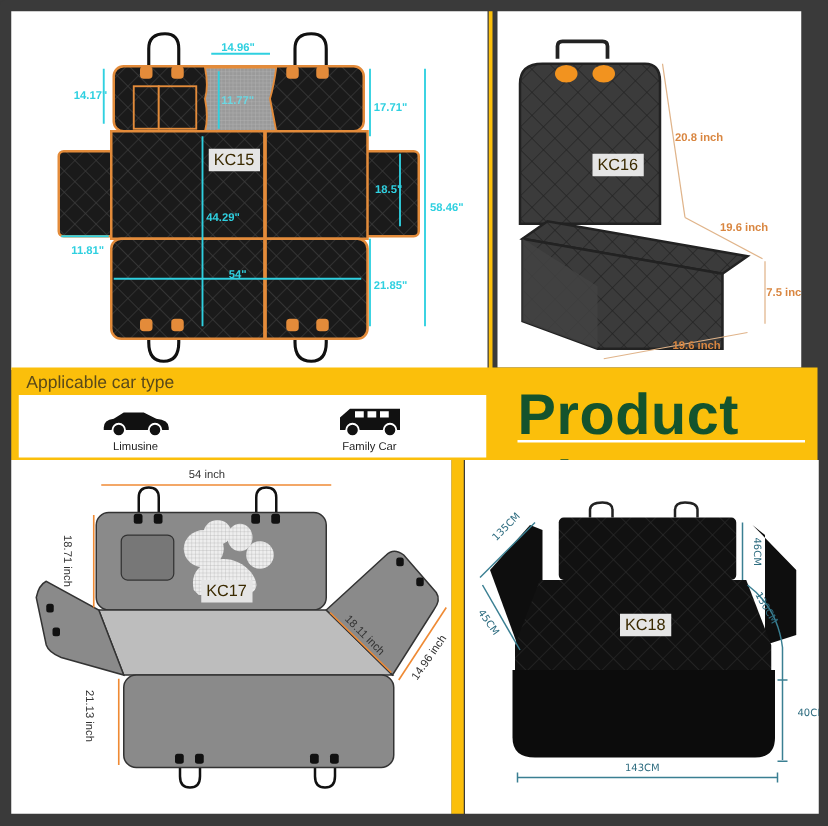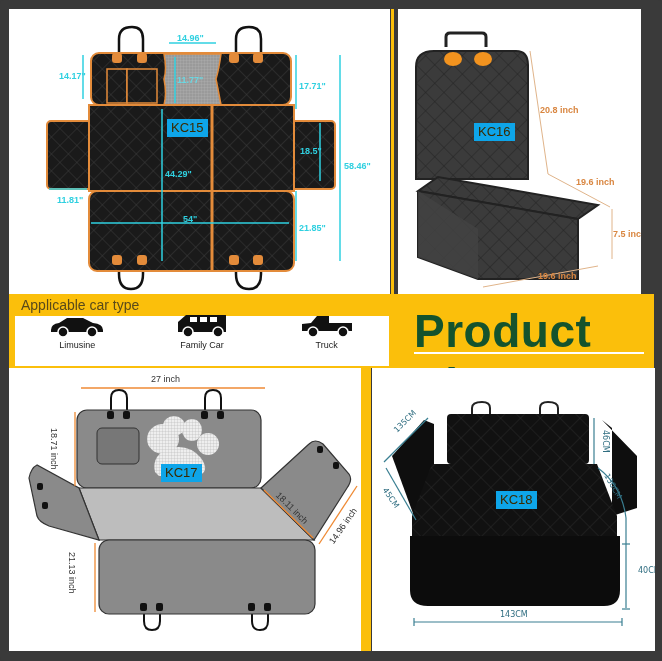--- a/index.html
+++ b/index.html
@@ -16,29 +16,29 @@
   #strip-left-top  { position:absolute; left: 391px; top: 9px; width: 3px; height: 290px; }
 
   #band { position: absolute; left: 9px; top: 294px; width: 645px; height: 74px; }
   #p-kc17 { left: 9px; top: 368px; width: 352px; height: 283px; }
   #p-kc18 { left: 372px; top: 368px; width: 283px; height: 283px; }
   #strip-mid { position:absolute; left: 361px; top: 368px; width: 10px; height: 283px; }
 
   
   .band-left { position: absolute; left: 0; top: 0; width: 385px; height: 56px; }
   .band-label { position: absolute; left: 12px; top: 3px; font-size: 14px; color: #5a4a1a; }
-  .cars { position: absolute; left: 6px; top: 22px; width: 374px; height: 50px; background: #fff; display: flex; justify-content: space-around; align-items: flex-end; padding-bottom: 16px; }
+  .cars { position: absolute; left: 6px; top: 22px; width: 374px; height: 50px; background: #fff; display: flex; justify-content: space-around; align-items: flex-end; padding-bottom: 4px; }
   .car { display: flex; flex-direction: column; align-items: center; width: 80px; }
   .car svg { width: 56px; height: 26px; }
   .car-label { font-size: 9px; color: #222; margin-top: 2px; }
   .band-title { position: absolute; left: 405px; top: 10px; font-size: 46px; font-weight: bold; color: #14532d; letter-spacing: 0.5px; }
   .band-underline { position: absolute; left: 405px; top: 58px; width: 230px; height: 2px; background: #fff; }
 
   
-  .badge { position: absolute; background: #0ea5e9; color: #3a2a00; font-size: 13px; padding: 1px 4px; line-height: 16px; }
+  .badge { position: absolute; background: #e5e5e5; color: #3a2a00; font-size: 13px; padding: 1px 4px; line-height: 16px; }
 
   
   .dim { position: absolute; font-size: 9px; font-weight: bold; white-space: nowrap; }
   .cyan { color: #2fd0e0; }
   .orange { color: #d98640; }
   .teal { color: #2f6d80; font-weight: normal; font-family: "DejaVu Sans", sans-serif; font-size: 8px; }
   .rot { transform-origin: left top; }
 
   .size-box { position: absolute; left: 146px; top: 141px; width: 90px; height: 26px; background: #fff; color: #e07a2d; font-family: "DejaVu Sans Mono", monospace; font-size: 12.5px; font-weight: bold; display: flex; align-items: center; justify-content: center; }
 
@@ -172,28 +172,20 @@
           <g fill="#fff">
               <rect x="16" y="5" width="7" height="5"></rect>
               <rect x="26" y="5" width="7" height="5"></rect>
               <rect x="36" y="5" width="7" height="5"></rect>
             </g>
           <circle cx="14" cy="20" r="5" fill="#111" stroke="#fff" stroke-width="1.5"></circle>
           <circle cx="44" cy="20" r="5" fill="#111" stroke="#fff" stroke-width="1.5"></circle>
         </svg>
         <span class="car-label">Family Car</span>
       </div>
-      <div class="car">
-        <svg viewBox="0 0 56 26">
-          <path d="M3 19 V12 L12 11 L18 4 H30 V11 H53 V19Z" fill="#111"></path>
-          <circle cx="14" cy="20" r="5" fill="#111" stroke="#fff" stroke-width="1.5"></circle>
-          <circle cx="44" cy="20" r="5" fill="#111" stroke="#fff" stroke-width="1.5"></circle>
-        </svg>
-        <span class="car-label">Truck</span>
-      </div>
     </div>
   </div>
   <span class="band-title">Product Size</span>
   <div class="band-underline"></div>
 </div>
 
 <div id="p-kc17" class="panel">
   <svg class="art" width="352" height="283" viewBox="0 0 352 283">
     <defs>
       <pattern id="mesh2" width="3" height="3" patternUnits="userSpaceOnUse">
@@ -244,21 +236,21 @@
     </g>
 
     <g stroke="#ef8a34" stroke-width="1.3">
       <line x1="72" y1="20" x2="256" y2="20"></line>
       <line x1="66" y1="44" x2="66" y2="118"></line>
       <line x1="255" y1="122" x2="304" y2="170"></line>
       <line x1="348" y1="118" x2="310" y2="176"></line>
       <line x1="86" y1="175" x2="86" y2="244"></line>
     </g>
   </svg>
-  <span class="dim" style="left:142px;top:6px;color:#333;font-weight:normal;font-size:9px;">27 inch</span>
+  <span class="dim" style="left:142px;top:6px;color:#333;font-weight:normal;font-size:9px;">54 inch</span>
   <span class="dim rot" style="left:50px;top:60px;color:#333;font-weight:normal;font-size:9px;transform:rotate(90deg);">18.71 inch</span>
   <span class="dim rot" style="left:272px;top:122px;color:#333;font-weight:normal;font-size:9px;transform:rotate(45deg);">18.11 inch</span>
   <span class="dim rot" style="left:318px;top:172px;color:#333;font-weight:normal;font-size:9px;transform:rotate(-55deg);">14.96 inch</span>
   <span class="dim rot" style="left:68px;top:184px;color:#333;font-weight:normal;font-size:9px;transform:rotate(90deg);">21.13 inch</span>
   <span class="badge" style="left:152px;top:96px;">KC17</span>
 </div>
 
 <div id="p-kc18" class="panel">
   <svg class="art" width="283" height="283" viewBox="0 0 283 283">
     <defs>

